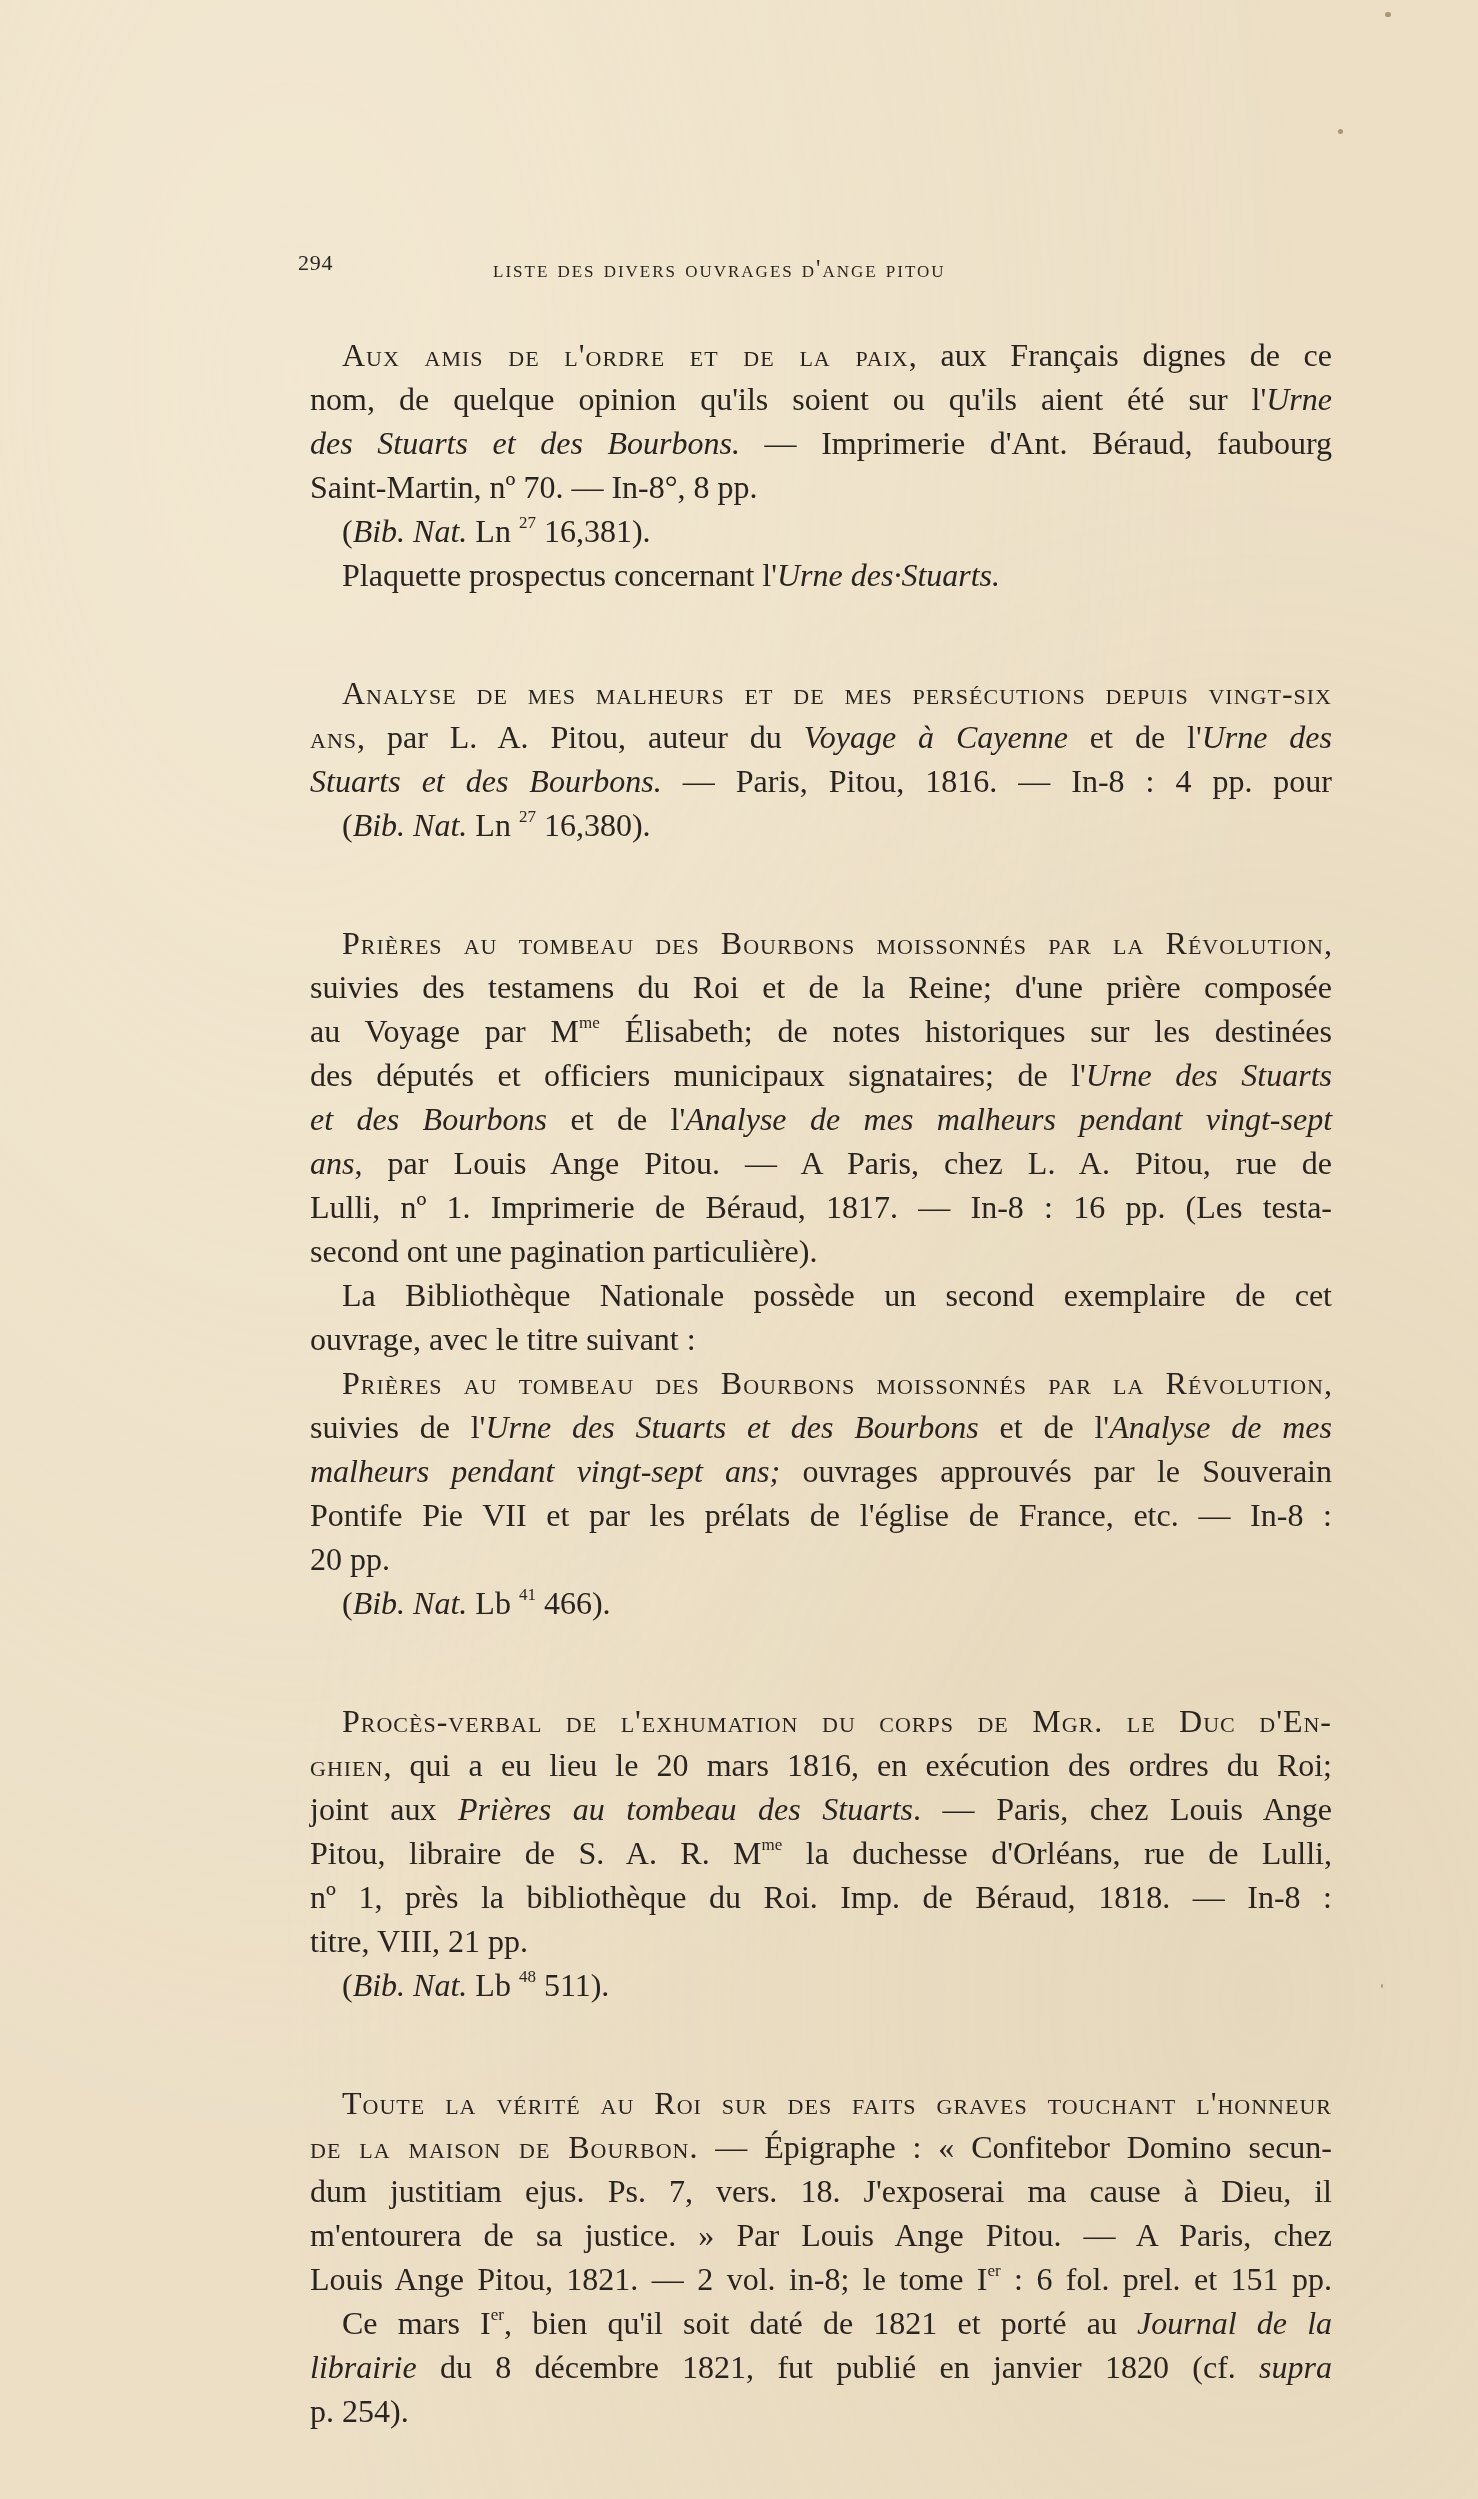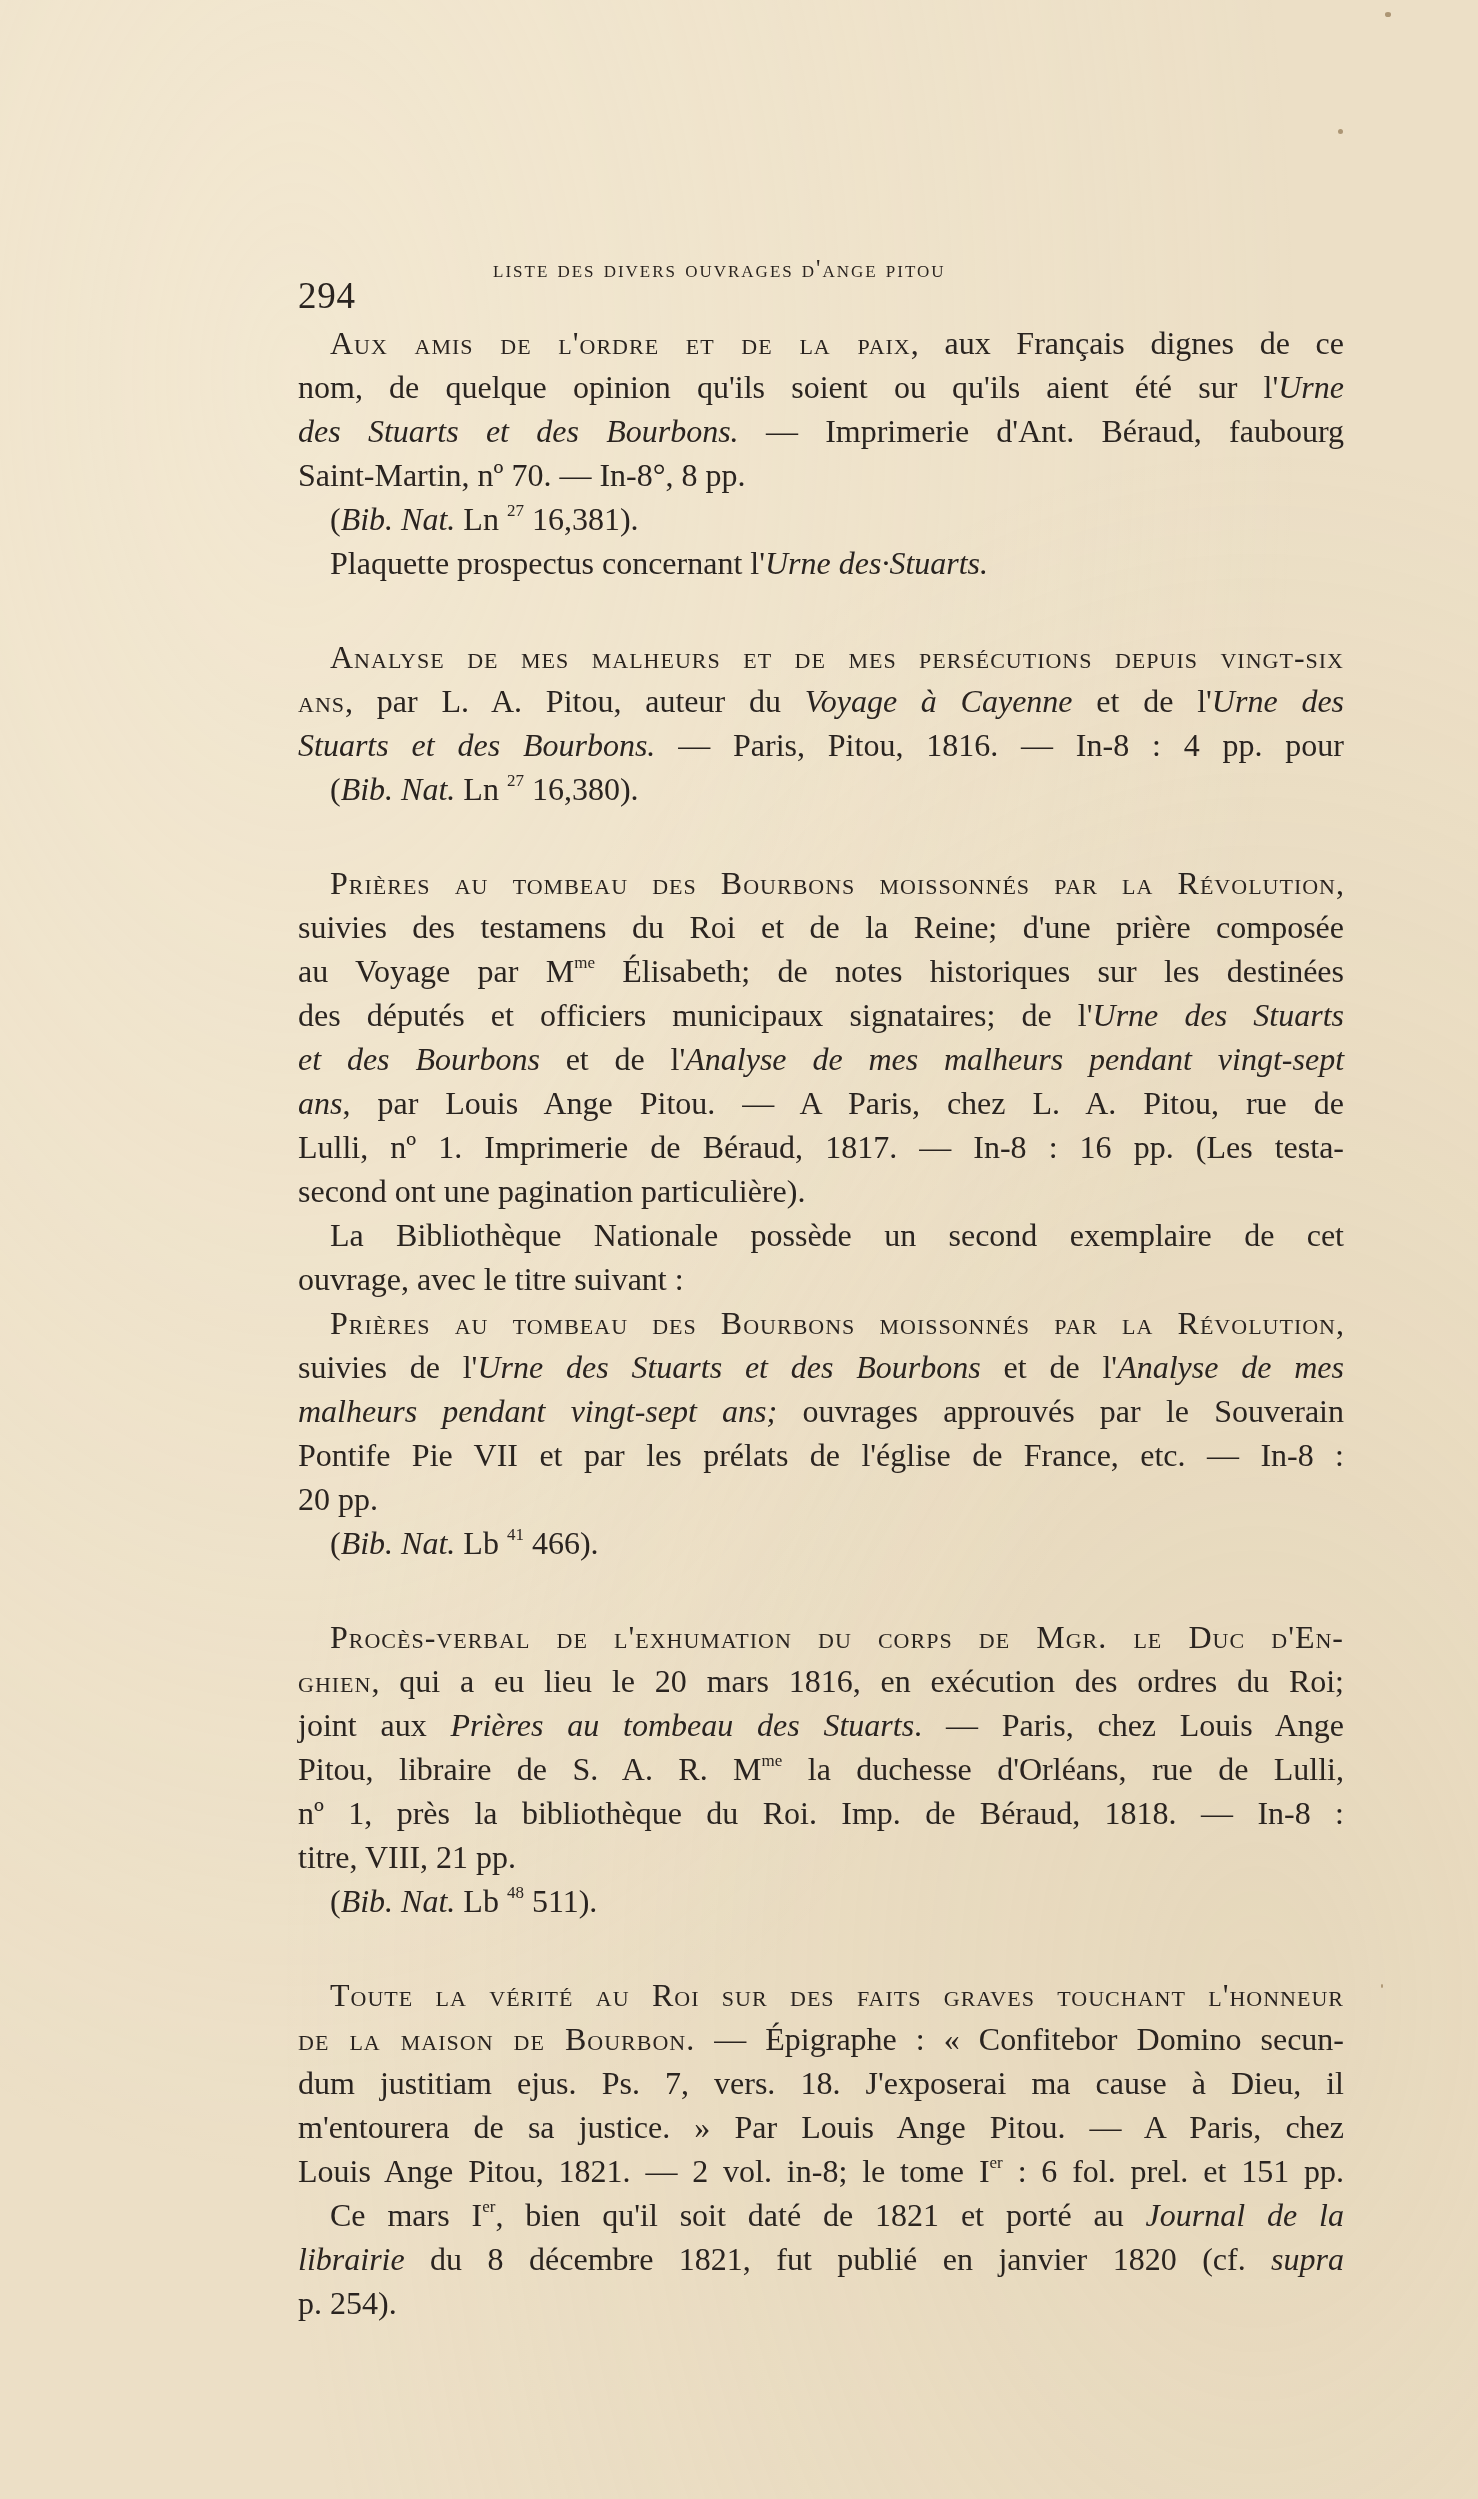--- a/index.html
+++ b/index.html
@@ -15,30 +15,30 @@
     color: #2a2420;
   }
   .page {
     position: absolute; left: 0; top: 0; width: 1479px; height: 2500px;
   }
   .running-head {
     position: absolute; top: 250px; left: 298px; width: 1045px; height: 40px;
   }
   .page-number {
     position: absolute; left: 0; top: 0;
-    font-size: 37px; letter-spacing: 0.7px; margin-top: 24px;
+    font-size: 22px; letter-spacing: 0.7px;
   }
   .running-title {
     position: absolute; left: 195px; top: 5.3px;
     font-size: 24.5px; letter-spacing: 2px; font-variant: small-caps; text-transform: lowercase;
   }
   .body {
     position: absolute; left: 298px; top: 321px; width: 1046px;
   }
-  .entry { margin: 0; }
+  .entry { margin: 12px; }
   .line {
     display: block; height: 44px; line-height: 44px;
     font-size: 32px; white-space: nowrap;
     text-align: justify; text-align-last: justify;
   }
   .line.last { text-align-last: left; }
   .line.indent { padding-left: 32px; }
   .gap { height: 50px; }
   .sc { font-variant: small-caps; letter-spacing: 1px; }
   .it { font-style: italic; }

